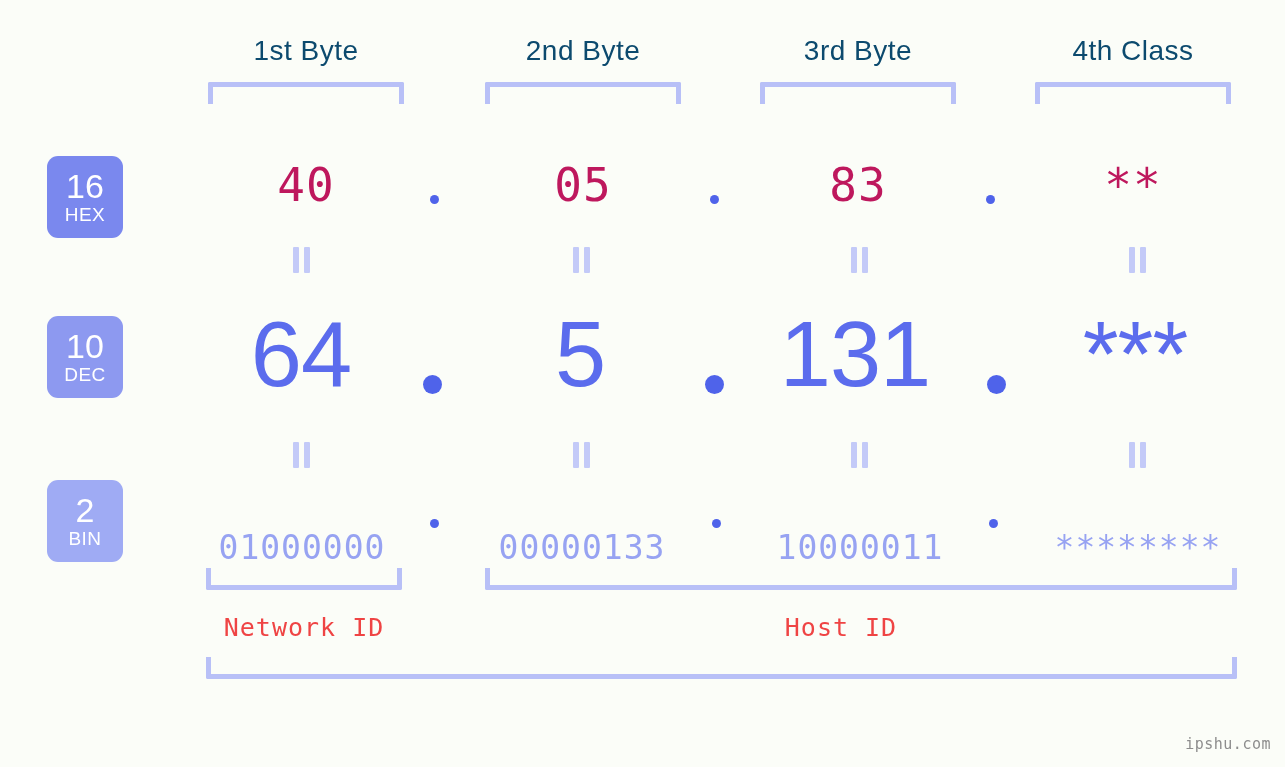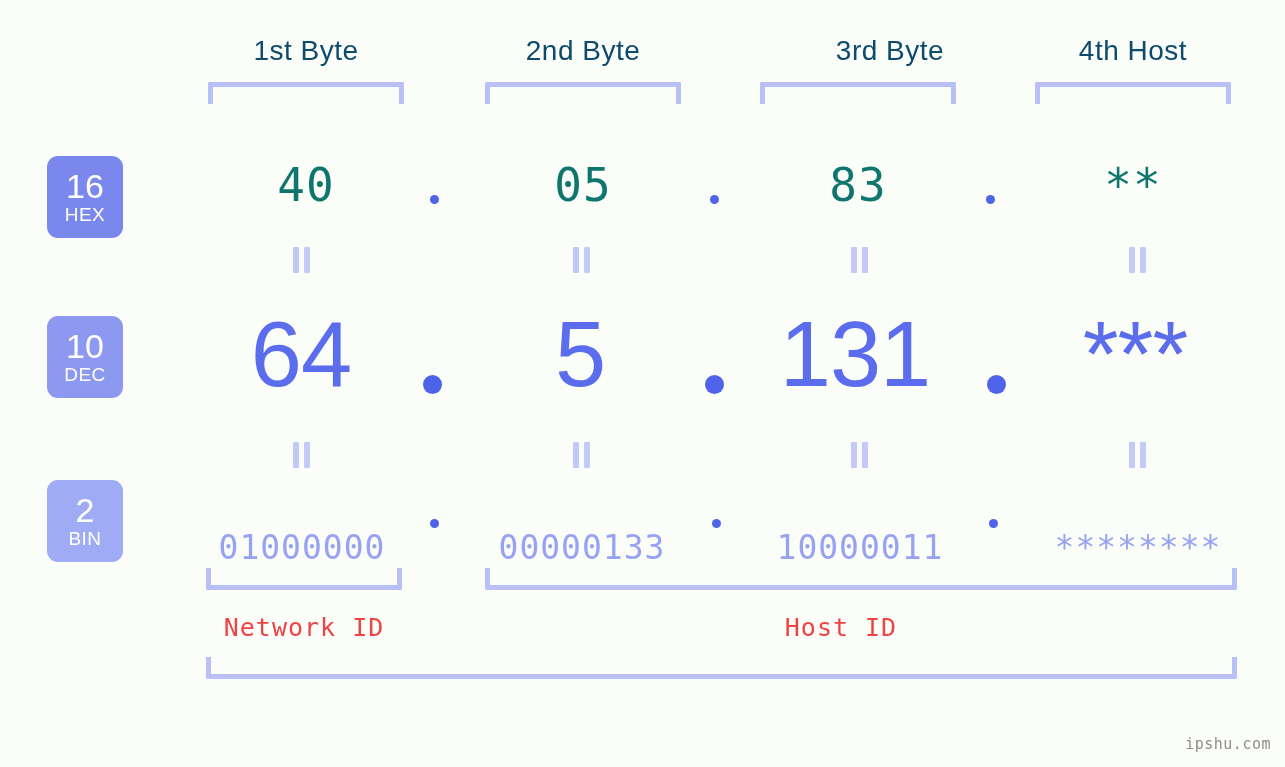--- a/index.html
+++ b/index.html
@@ -76,21 +76,21 @@
   }
   .cell {
     position: absolute;
     text-align: center;
     white-space: nowrap;
   }
   .hex-val {
     font-family: "DejaVu Sans Mono", monospace;
     font-size: 46px;
     line-height: 50px;
-    color: #0f766e;
+    color: #be185d;
     letter-spacing: 1px;
   }
   .dec-val {
     font-family: "Liberation Sans", sans-serif;
     font-size: 92px;
     line-height: 96px;
     color: #5b6ced;
     letter-spacing: -1px;
   }
   .bin-val {
@@ -157,22 +157,22 @@
     letter-spacing: 0.5px;
   }
 </style>
 </head>
 <body>
 
 <div class="stage">
 
   <div class="byte-label" style="left:208px; top:34px; width:196px;">1st Byte</div>
   <div class="byte-label" style="left:485px; top:34px; width:196px;">2nd Byte</div>
-  <div class="byte-label" style="left:792px; top:34px; width:196px;">3rd Byte</div>
-  <div class="byte-label" style="left:1035px; top:34px; width:196px;">4th Host</div>
+  <div class="byte-label" style="left:760px; top:34px; width:196px;">3rd Byte</div>
+  <div class="byte-label" style="left:1035px; top:34px; width:196px;">4th Class</div>
 
   <div class="bracket down" style="left:208px; top:82px; width:196px;"></div>
   <div class="bracket down" style="left:485px; top:82px; width:196px;"></div>
   <div class="bracket down" style="left:760px; top:82px; width:196px;"></div>
   <div class="bracket down" style="left:1035px; top:82px; width:196px;"></div>
 
   <div class="badge" style="left:47px; top:156px; height:82px; background:#7a88ee;">
     <span class="num">16</span>
     <span class="nm">HEX</span>
   </div>

